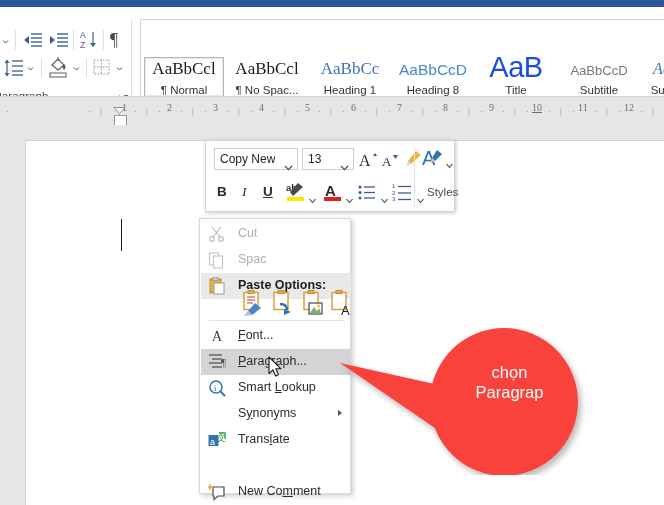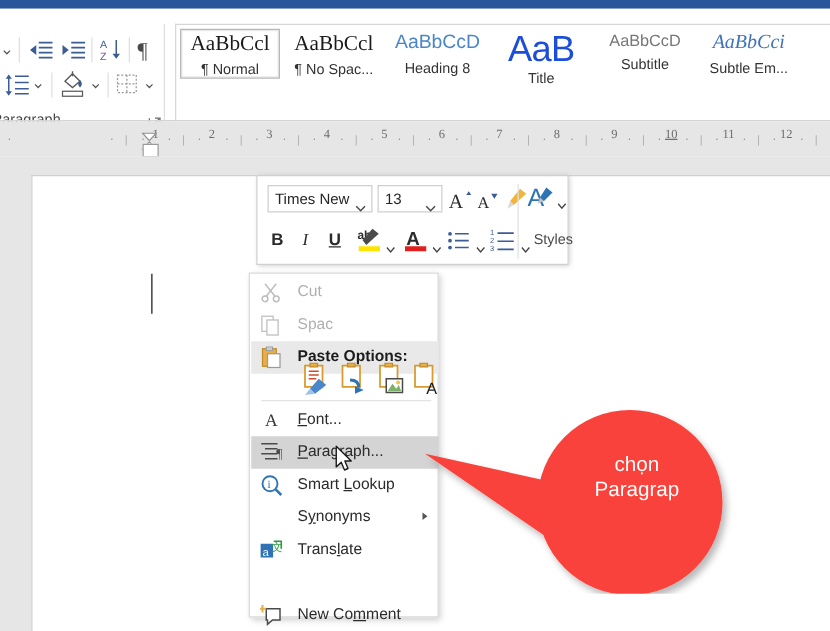--- a/index.html
+++ b/index.html
@@ -23,21 +23,21 @@
   .ico svg{display:block;}
   .grp-sep{position:absolute;width:1px;background:#e0e0e0;}
   #para-label{position:absolute;left:-6px;top:76px;font-size:11.5px;color:#444;letter-spacing:.1px;}
   #para-launcher{position:absolute;left:118px;top:77px;width:11px;height:11px;}
   #group-vert-sep{position:absolute;left:131px;top:12px;width:1px;height:78px;background:#dfdfdf;}
 
   
   #styles-gallery{
     position:absolute;left:140px;top:12px;width:524px;height:82px;
     border:1px solid #d6d6d6;border-right:none;background:#fff;
-    box-sizing:border-box;display:flex;align-items:flex-start;overflow:hidden;
+    box-sizing:border-box;display:flex;align-items:flex-end;overflow:hidden;
   }
   .style-item{
     width:80px;flex:0 0 auto;display:flex;flex-direction:column;
     align-items:center;justify-content:center;box-sizing:border-box;
     border:1px solid transparent;margin:3px 0 3px 3px;padding-top:2px;
   }
   .style-item.selected{border:1px solid #b8b8b8;background:#fff;box-shadow:0 0 0 1px #e9e9e9 inset;}
   .style-sample{line-height:1;white-space:nowrap;margin-bottom:7px;}
   .style-name{font-size:11.5px;color:#333;white-space:nowrap;}
   .s-normal .style-sample{font-family:"Liberation Serif",serif;font-size:17px;color:#1a1a1a;}
@@ -238,20 +238,24 @@
   <div id="group-vert-sep"></div>
 
   <div id="styles-gallery">
     <div class="style-item s-normal selected">
       <div class="style-sample">AaBbCcl</div>
       <div class="style-name">¶ Normal</div>
     </div>
     <div class="style-item s-nospace">
       <div class="style-sample">AaBbCcl</div>
       <div class="style-name">¶ No Spac...</div>
+    </div>
+    <div class="style-item s-h1">
+      <div class="style-sample">AaBbCc</div>
+      <div class="style-name">Heading 1</div>
     </div>
     <div class="style-item s-h2">
       <div class="style-sample">AaBbCcD</div>
       <div class="style-name">Heading 8</div>
     </div>
     <div class="style-item s-title">
       <div class="style-sample">AaB</div>
       <div class="style-name">Title</div>
     </div>
     <div class="style-item s-subtitle">
@@ -335,21 +339,21 @@
 
 <div id="workspace">
   <div id="page">
     <div id="caret"></div>
   </div>
 </div>
 
 <div id="mini-toolbar">
   <div id="mt-row1">
     <div class="combo" id="font-combo">
-      <span class="combo-text">Times New</span>
+      <span class="combo-text">Copy New</span>
       <span class="combo-arrow">
         <svg width="9" height="6" viewBox="0 0 9 6">
             <path d="M1 1 L4.5 4.6 L8 1" fill="none" stroke="#4a4a4a" stroke-width="1.2"></path>
           </svg>
       </span>
     </div>
     <div class="combo" id="size-combo">
       <span class="combo-text">13</span>
       <span class="combo-arrow">
         <svg width="9" height="6" viewBox="0 0 9 6">

